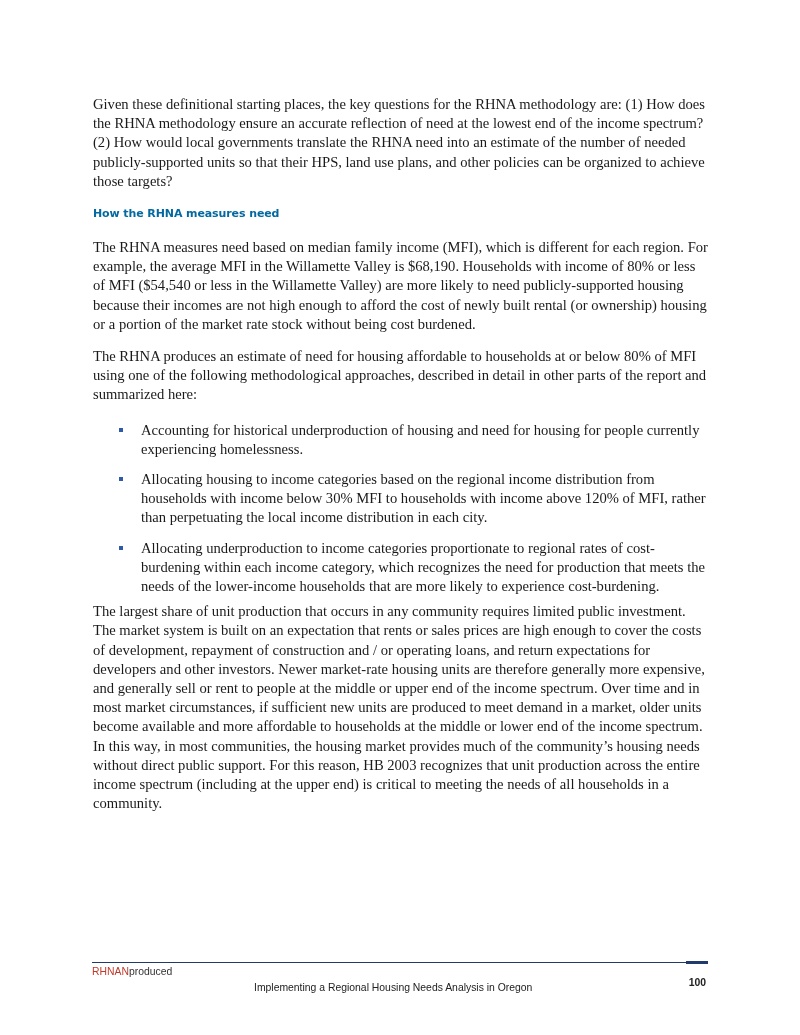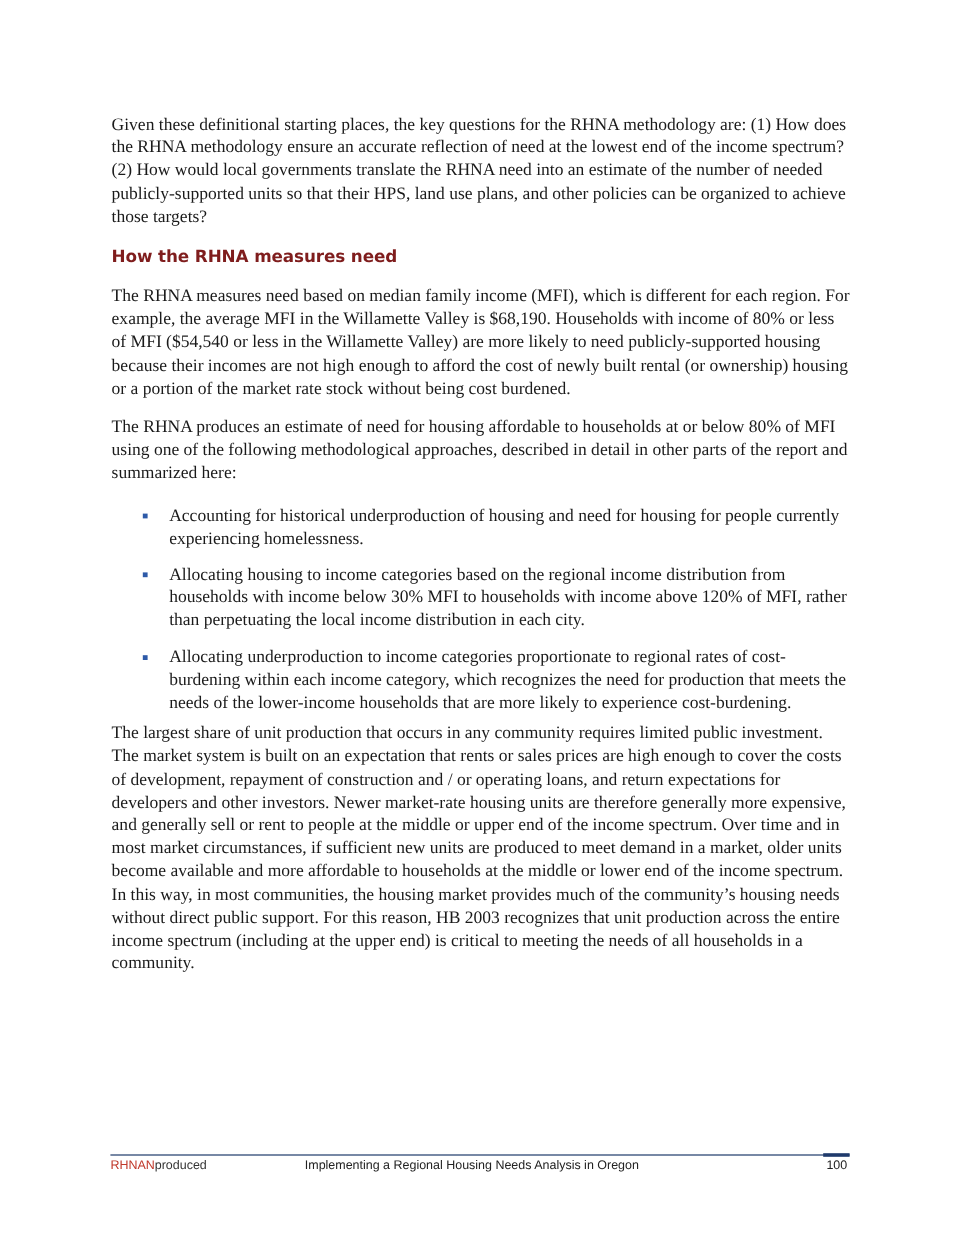--- a/index.html
+++ b/index.html
@@ -21,22 +21,22 @@
       font-family: "Liberation Serif", "DejaVu Serif", serif;
       font-size: 14.6px;
       line-height: 19.2px;
       color: #1a1a1a;
     }
     .para {
       margin: 0 0 13px 0;
     }
     .heading {
       font-family: "DejaVu Sans", "Liberation Sans", sans-serif;
-      font-size: 14px;
-      color: #7f1d1d;
+      font-size: 11px;
+      color: #0369a1;
       margin: 0 0 14px 0;
       line-height: 20px;
       letter-spacing: -0.1px;
     }
     .h1 { margin-top: 1px; }
     .bullets {
       list-style: none;
       margin: 16px 0 4px 0;
       padding: 0;
     }
@@ -82,26 +82,27 @@
     .footer-brand {
       position: absolute;
       left: 0;
       top: 4px;
     }
     .brand-econ { color: #c0392b; }
     .brand-nw { color: #333; }
     .footer-title {
       position: absolute;
       left: 162px;
-      top: 4px;
+      top: 20px;
     }
     .footer-page {
       position: absolute;
       right: 2px;
-      top: 4px;
+      top: 15px;
+      font-weight: bold;
     }
   </style>
 </head>
 <body>
 
 <div class="page">
   <p class="para">Given these definitional starting places, the key questions for the RHNA methodology are: (1) How does the RHNA methodology ensure an accurate reflection of need at the lowest end of the income spectrum? (2) How would local governments translate the RHNA need into an estimate of the number of needed publicly-supported units so that their HPS, land use plans, and other policies can be organized to achieve those targets?</p>
 
   <h2 class="heading h1">How the RHNA measures need</h2>
 

